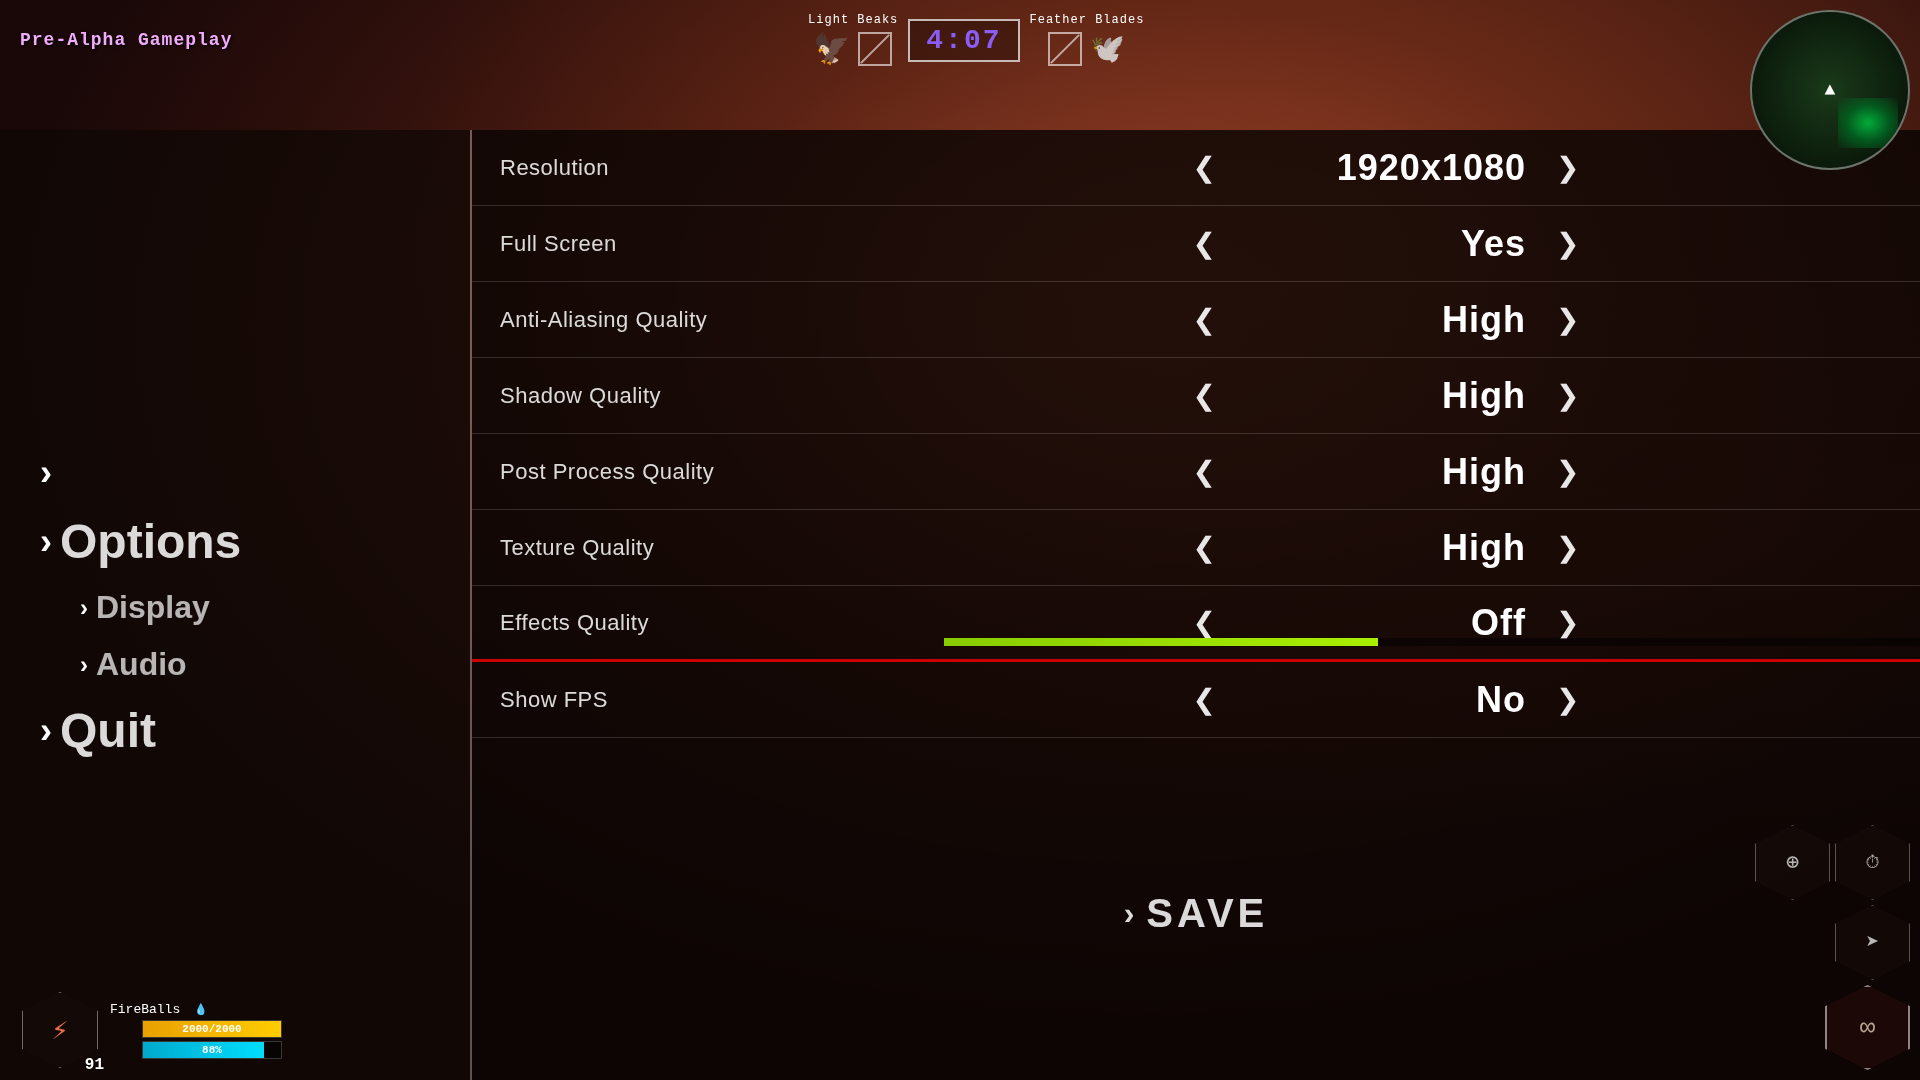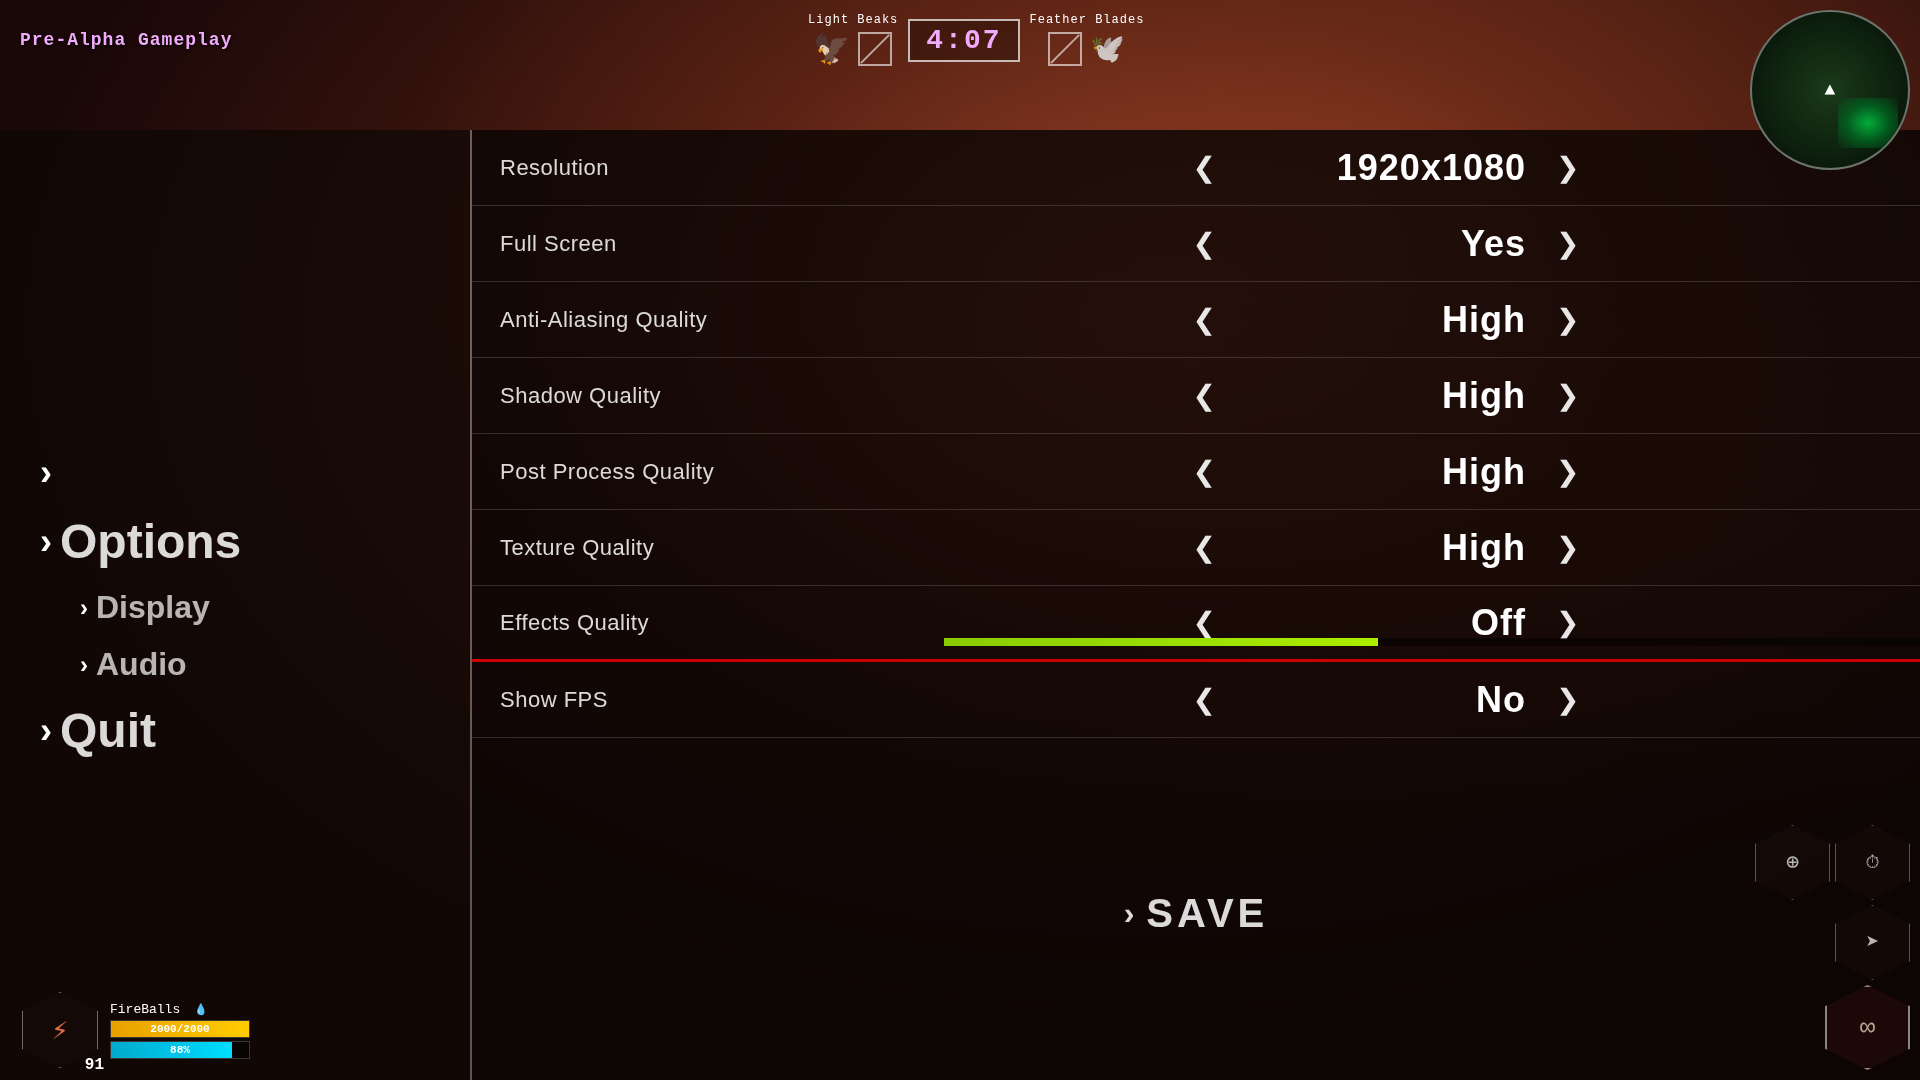--- a/index.html
+++ b/index.html
@@ -85,21 +85,21 @@
       width: 2px;
       height: 40px;
       background: rgba(255,255,255,0.6);
       transform: rotate(45deg);
     }
 
     .timer-box {
       border: 2px solid rgba(255,255,255,0.7);
       padding: 4px 16px;
       font-size: 28px;
-      color: #f0abfc;
+      color: #8b5cf6;
       font-family: 'Courier New', monospace;
       font-weight: bold;
       letter-spacing: 2px;
       background: rgba(0,0,0,0.3);
     }
 
     .hud-label-text {
       color: #fff;
       font-size: 12px;
       letter-spacing: 1px;
@@ -333,20 +333,21 @@
       margin-bottom: 3px;
       display: flex;
       align-items: center;
       gap: 14px;
     }
 
     .health-bar-container {
       display: flex;
       flex-direction: column;
       gap: 3px;
+      margin-left: 32px;
     }
 
     .health-bar {
       width: 140px;
       height: 18px;
       background: rgba(0,0,0,0.5);
       position: relative;
       border: 1px solid rgba(255,255,255,0.2);
     }
 

